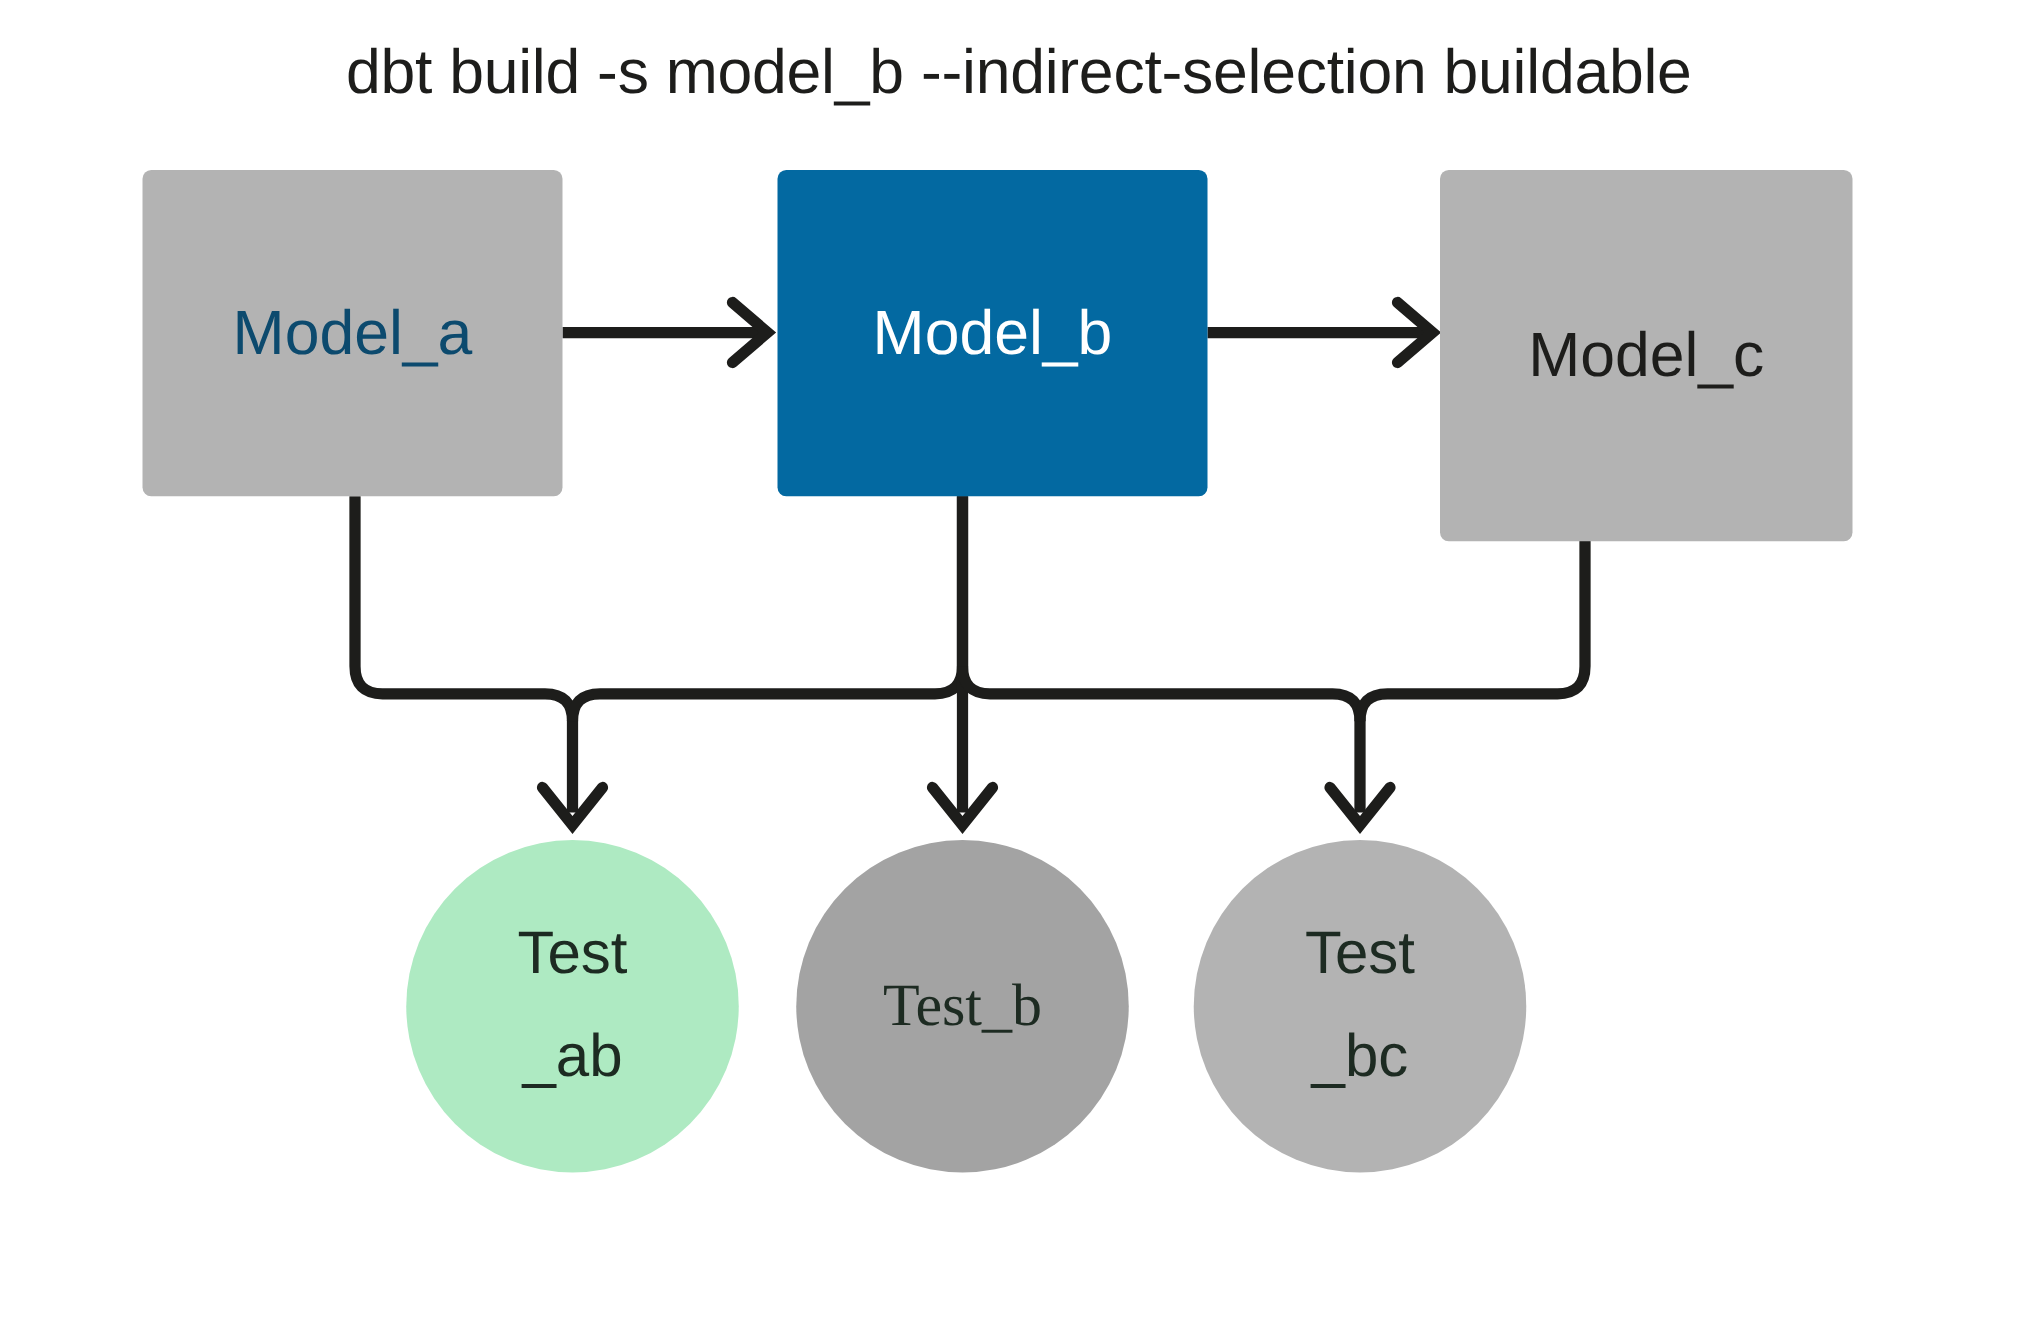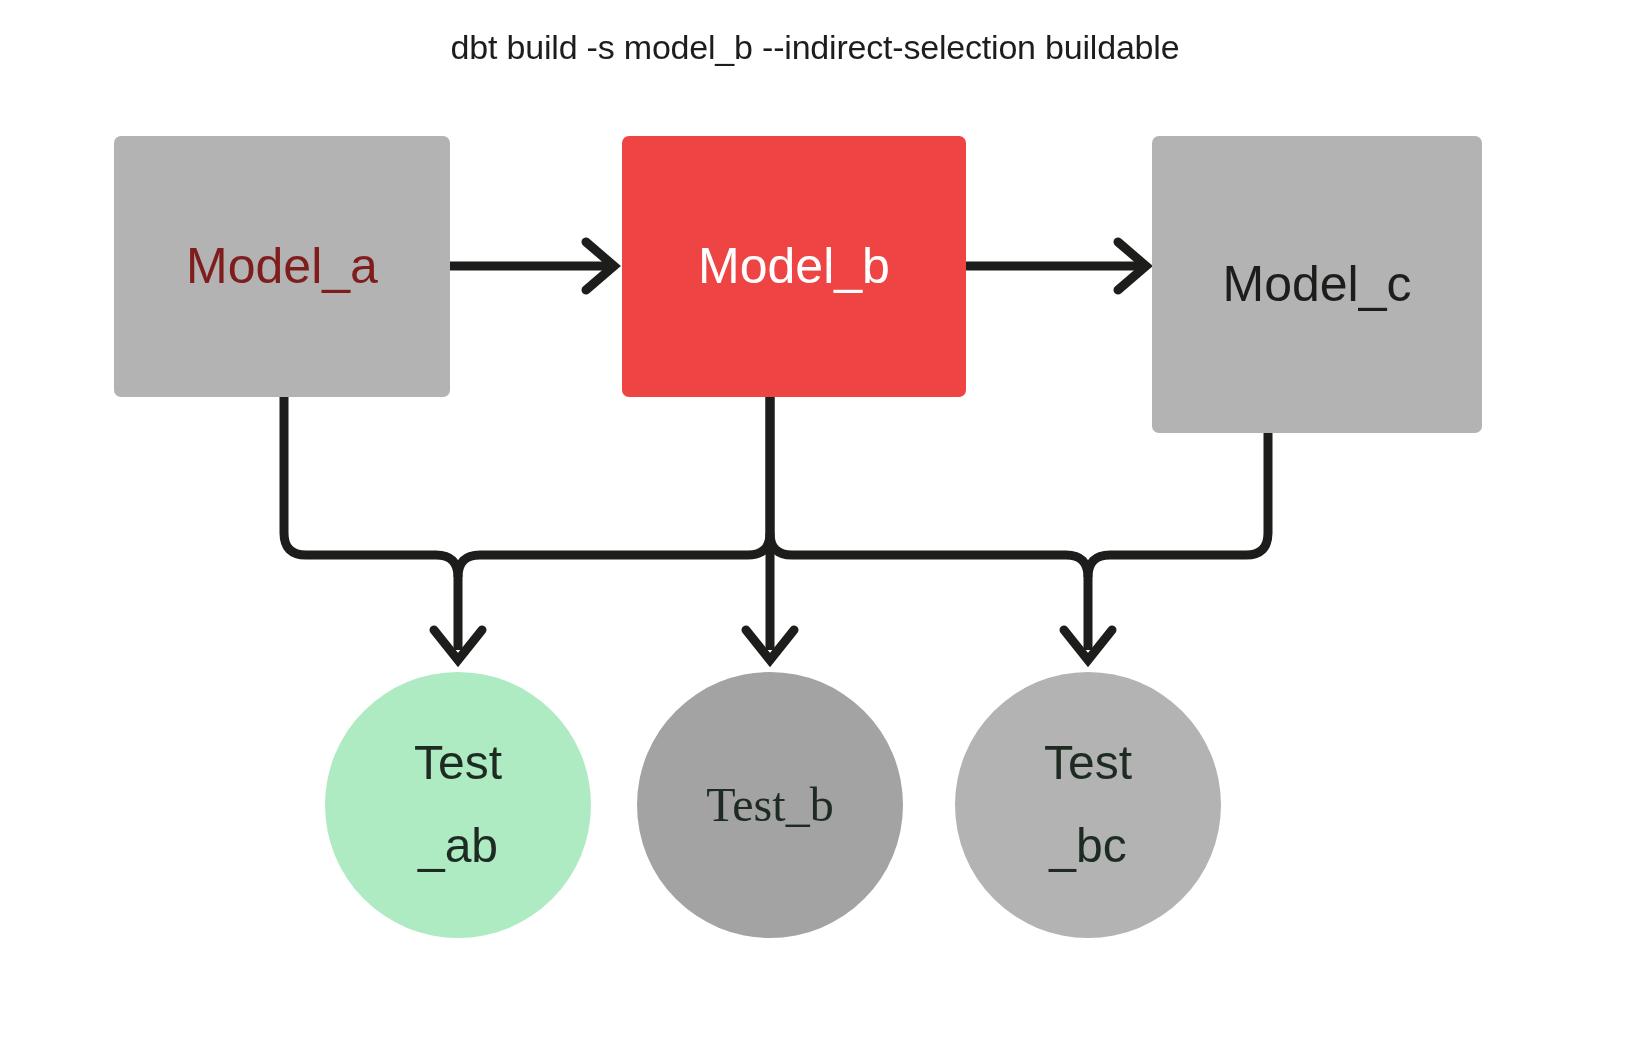--- a/index.html
+++ b/index.html
@@ -24,21 +24,21 @@
     width: 1630px;
     height: 1060px;
   }
   .title {
     position: absolute;
     left: 0;
     top: 28px;
     width: 1630px;
     text-align: center;
     font-family: "Liberation Sans", sans-serif;
-    font-size: 34px;
+    font-size: 50px;
     font-weight: 400;
     color: #1d1d1b;
     letter-spacing: -0.2px;
     white-space: nowrap;
   }
   .node-box {
     position: absolute;
     display: flex;
     align-items: center;
     justify-content: center;
@@ -102,25 +102,25 @@
       <path d="M 770 533 Q 770 555 792 555 L 1066 555 Q 1088 555 1088 577 L 1088 650" fill="none" stroke="#1d1d1b" stroke-width="9" stroke-linecap="butt" stroke-linejoin="round"></path>
       <polyline points="1064,630 1088,660 1112,630" fill="none" stroke="#1d1d1b" stroke-width="9" stroke-linecap="round" stroke-linejoin="miter"></polyline>
     </g>
 
     <g>
       <path d="M 1268 397 L 1268 533 Q 1268 555 1246 555 L 1110 555 Q 1088 555 1088 577" fill="none" stroke="#1d1d1b" stroke-width="9" stroke-linecap="butt" stroke-linejoin="round"></path>
     </g>
 
   </svg>
 
-  <div class="node-box" style="left:114px; top:136px; width:336px; height:261px; background:#b3b3b3; color:#7f1d1d;">
+  <div class="node-box" style="left:114px; top:136px; width:336px; height:261px; background:#b3b3b3; color:#0c4a6e;">
     <span>Model_a</span>
   </div>
 
-  <div class="node-box" style="left:622px; top:136px; width:344px; height:261px; background:#ef4444; color:#ffffff;">
+  <div class="node-box" style="left:622px; top:136px; width:344px; height:261px; background:#0369a1; color:#ffffff;">
     <span>Model_b</span>
   </div>
 
   <div class="node-box" style="left:1152px; top:136px; width:330px; height:297px; background:#b3b3b3; color:#1d1d1b;">
     <span>Model_c</span>
   </div>
 
   <div class="node-circle" style="left:325px; top:672px; width:266px; height:266px; background:#aeeac2;">
     <span class="cl">Test</span>
     <span class="cl">_ab</span>

